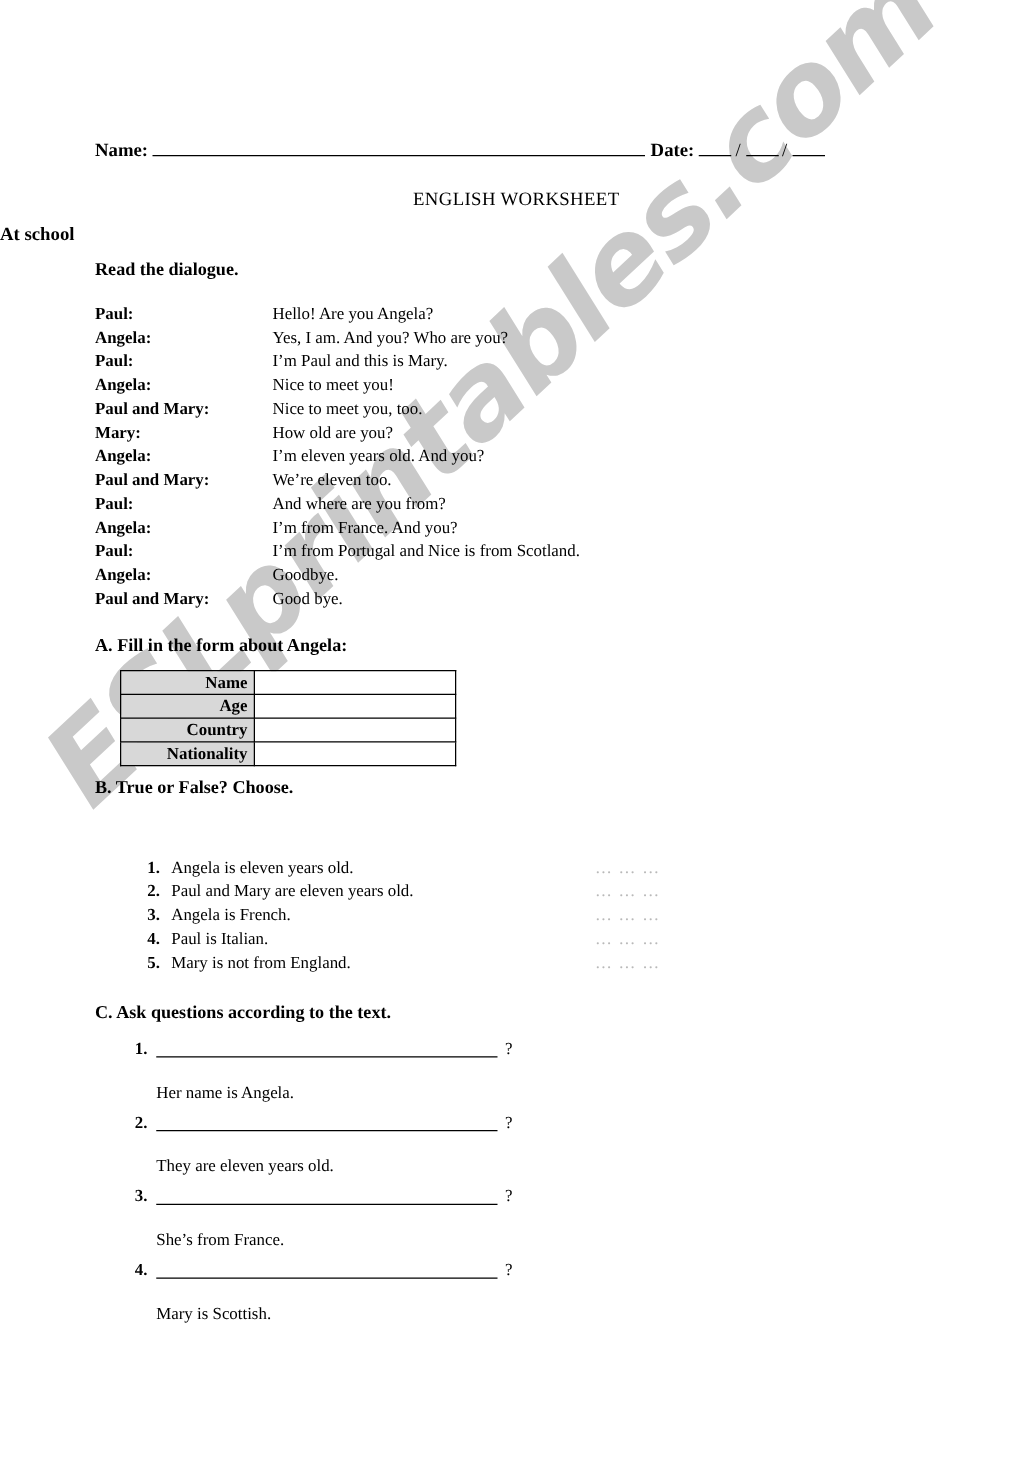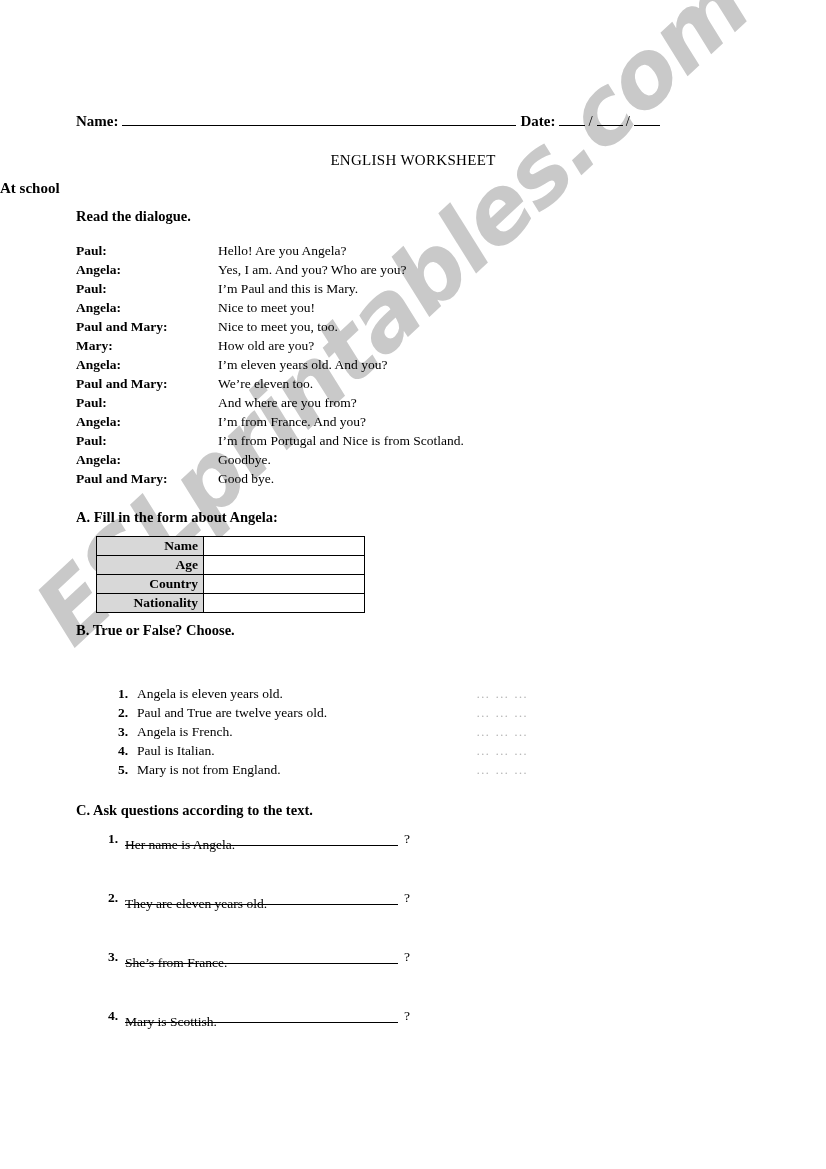--- a/index.html
+++ b/index.html
@@ -213,21 +213,21 @@
     border-bottom: 1.4px solid #000;
     height: 15px;
   }
   .q-mark {
     margin-left: 6px;
     line-height: 15px;
   }
   .q-answer {
     position: absolute;
     left: 29px;
-    top: 6px;
+    top: 35px;
     line-height: 18px;
     white-space: nowrap;
   }
 </style>
 </head>
 <body>
 
 <div id="page">
 
   <div id="watermark">
@@ -331,21 +331,21 @@
 
     <div class="abs section-heading" id="heading-b">B. True or False? Choose.</div>
     <div class="abs" id="tf-list">
         <div class="tf-row">
           <span class="tf-num">1.</span>
           <span class="tf-text">Angela is eleven years old.</span>
           <span class="tf-blank">… … …</span>
         </div>
         <div class="tf-row">
           <span class="tf-num">2.</span>
-          <span class="tf-text">Paul and True are twelve years old.</span>
+          <span class="tf-text">Paul and Mary are eleven years old.</span>
           <span class="tf-blank">… … …</span>
         </div>
         <div class="tf-row">
           <span class="tf-num">3.</span>
           <span class="tf-text">Angela is French.</span>
           <span class="tf-blank">… … …</span>
         </div>
         <div class="tf-row">
           <span class="tf-num">4.</span>
           <span class="tf-text">Paul is Italian.</span>

